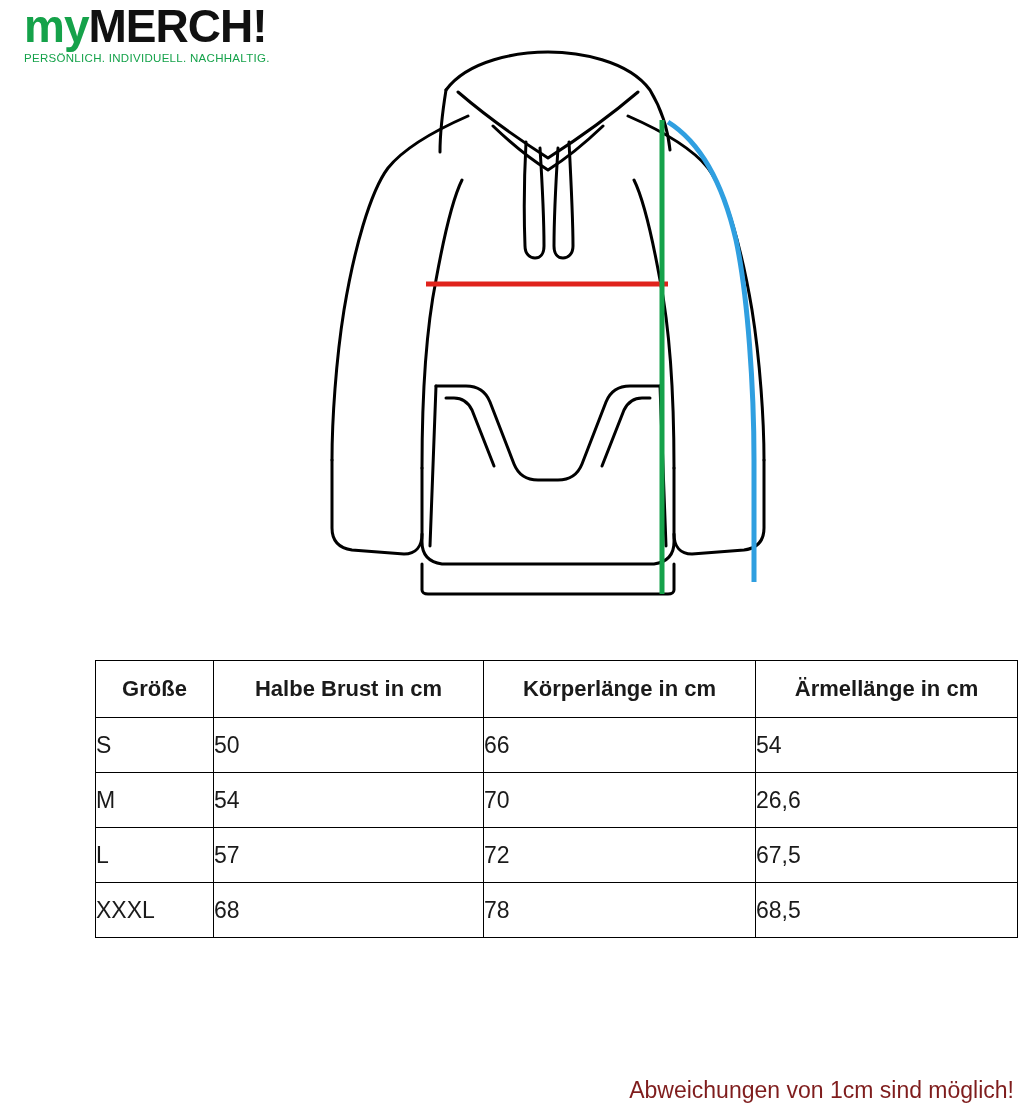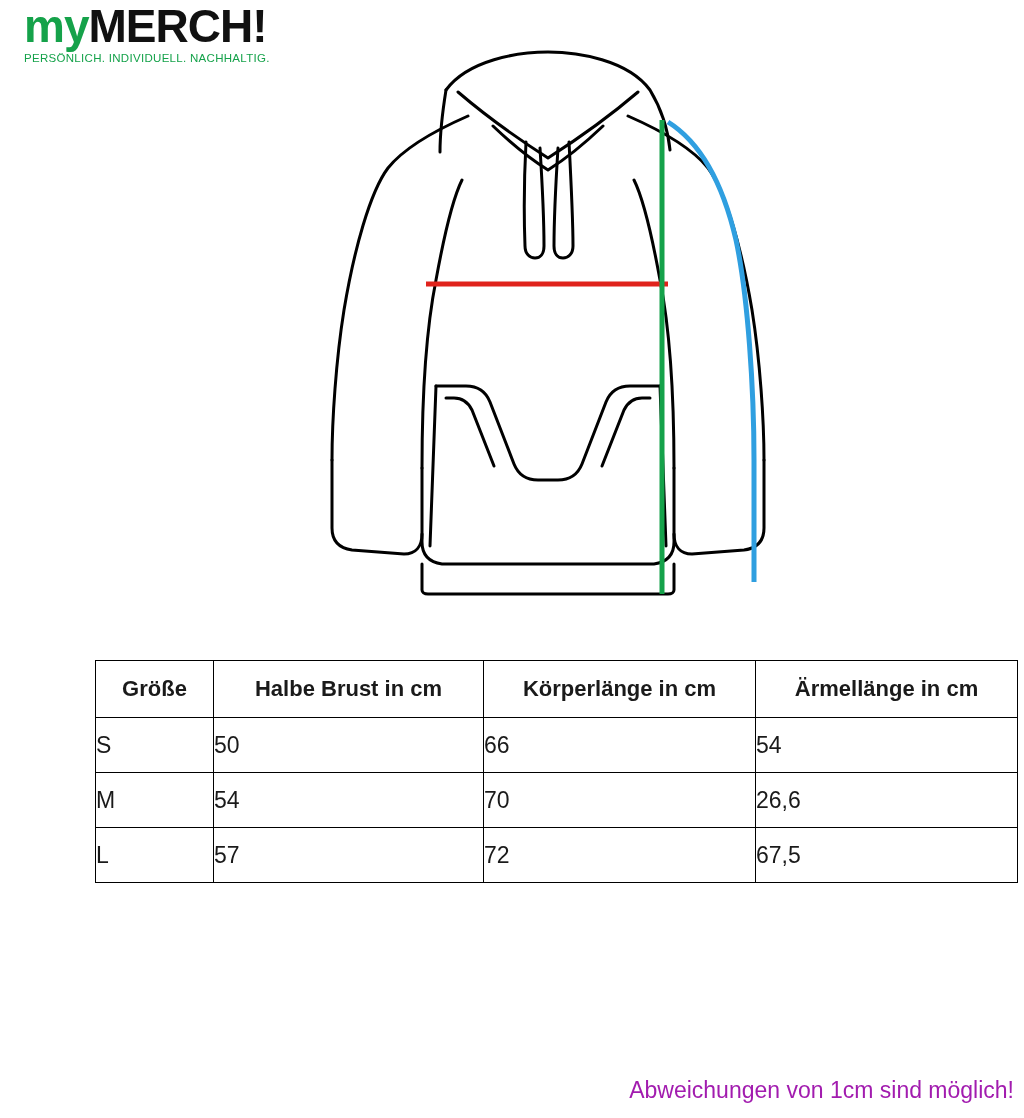--- a/index.html
+++ b/index.html
@@ -83,21 +83,21 @@
   .th-chest  { color: #e0231c; }
   .th-body   { color: #15a24a; }
   .th-sleeve { color: #2f9fe0; }
 
   
   .footnote {
     position: absolute;
     right: 10px;
     bottom: 14px;
     font-size: 23px;
-    color: #a21caf;
+    color: #7f1d1d;
     white-space: nowrap;
   }
 </style>
 </head>
 <body>
 
 <div class="logo">
   <div class="logo-wordmark">
     <span class="logo-my">my</span><span class="logo-merch">MERCH!</span>
   </div>
@@ -171,16 +171,22 @@
       <td>54</td>
       <td>70</td>
       <td>26,6</td>
     </tr>
     <tr>
       <td>L</td>
       <td>57</td>
       <td>72</td>
       <td>67,5</td>
     </tr>
+    <tr>
+      <td>XXXL</td>
+      <td>68</td>
+      <td>78</td>
+      <td>68,5</td>
+    </tr>
   </tbody>
 </table>
 
 <div class="footnote">Abweichungen von 1cm sind möglich!</div>
 
 </body></html>

